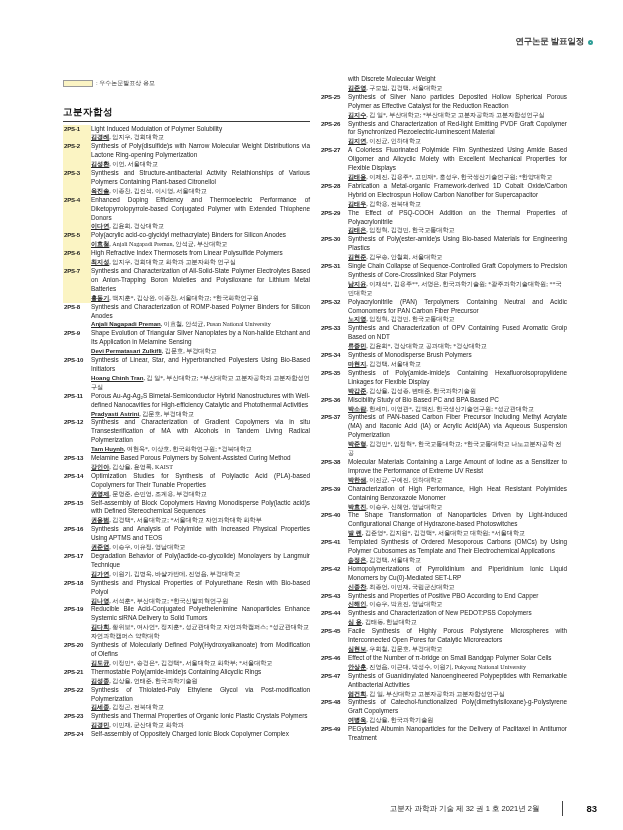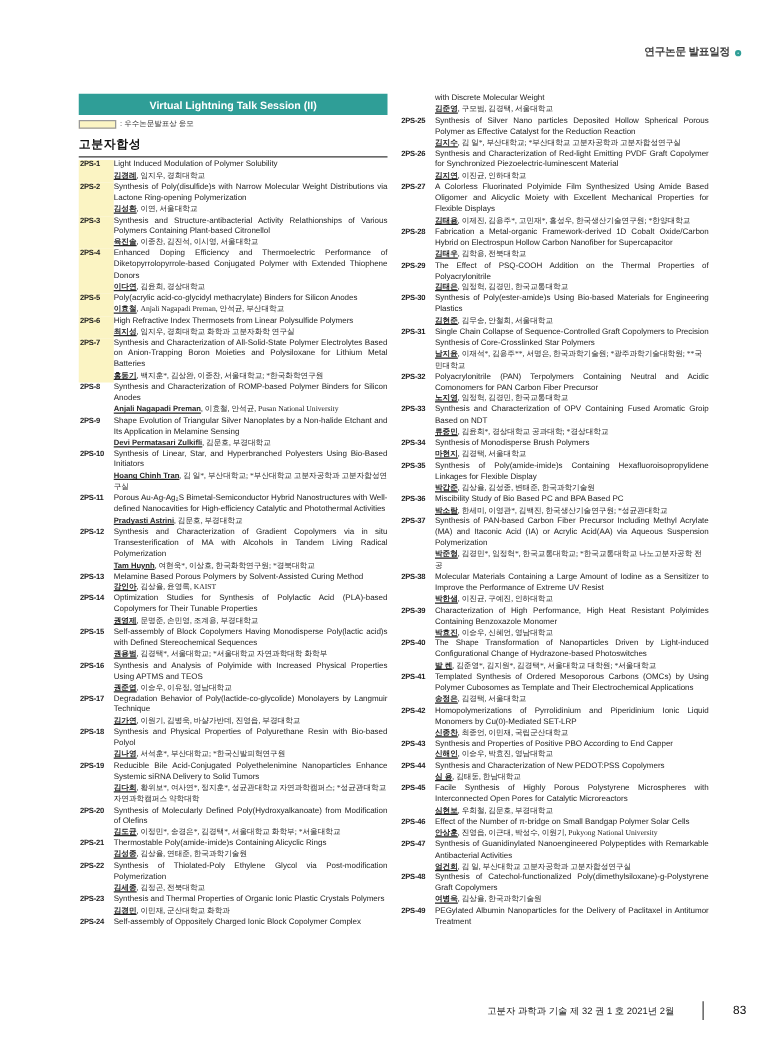--- a/index.html
+++ b/index.html
@@ -13,51 +13,48 @@
   .bullet-icon { width:5px; height:5px; border:2.5px solid var(--teal); border-radius:50%; display:inline-block; }
 
   .content { position:absolute; left:63px; top:75px; width:504px; display:flex; gap:10px; }
   .col { width:247px; }
 
   .session-bar { background:var(--teal); color:#fff; font-weight:bold; font-size:8.5px;
                  text-align:center; padding:3.5px 0 3px; }
   .legend { display:flex; align-items:center; gap:3px; margin-top:3.5px; }
   .legend-swatch { width:30px; height:7px; background:var(--yellow); border:0.5px solid #9a9a9a; }
   .legend-text { font-size:6px; color:#333; }
-  .section-title { font-size:9.5px; font-weight:bold; color:#111; margin-top:5px; letter-spacing:0.5px; }
+  .section-title { font-size:9.5px; font-weight:bold; color:#111; margin-top:18px; letter-spacing:0.5px; }
   .rule { border-top:1.6px solid #3a3a3a; margin-top:2.5px; margin-bottom:2.5px; }
 
   .entry { display:flex; align-items:stretch; }
   .eid { width:28px; flex:none; font-weight:bold; font-size:6.1px; line-height:8.9px;
          letter-spacing:-0.2px; padding-left:1px; }
   .entry.hl .eid { background:var(--yellow); }
   .ebody { flex:1; min-width:0; }
   .etitle { font-size:6.4px; line-height:8.9px; text-align:justify; color:var(--ink); }
   .eauthors { font-size:6.1px; line-height:8.9px; color:#262626; }
   .eauthors .lead { font-weight:bold; text-decoration:underline; }
   .eauthors .arest { font-family:"Liberation Serif","DejaVu Serif",serif; }
 
   .footer { position:absolute; right:26px; bottom:14px; display:flex; align-items:center; gap:23px; }
   .footer .journal { font-size:7.5px; color:#222; }
   .footer .vline { width:1px; height:15px; background:#444; }
-  .footer .pagenum { font-size:9.5px; font-weight:normal; color:#111; }
+  .footer .pagenum { font-size:9.5px; font-weight:bold; color:#111; }
 </style>
 </head>
 <body>
 
 <div class="top-right">
   <span class="label">연구논문 발표일정</span>
   <span class="bullet-icon"></span>
 </div>
 
 <div class="content">
   <div class="col">
-    <div class="session-bar">
-      <span>Virtual Lightning Talk Session (II)</span>
-    </div>
     <div class="legend">
       <span class="legend-swatch"></span>
       <span class="legend-text">: 우수논문발표상 응모</span>
     </div>
     <div class="section-title">고분자합성</div>
     <div class="rule"></div>
     <div id="col-left-entries">
         <div class="entry hl">
     <div class="eid">2PS-1</div>
     <div class="ebody">

